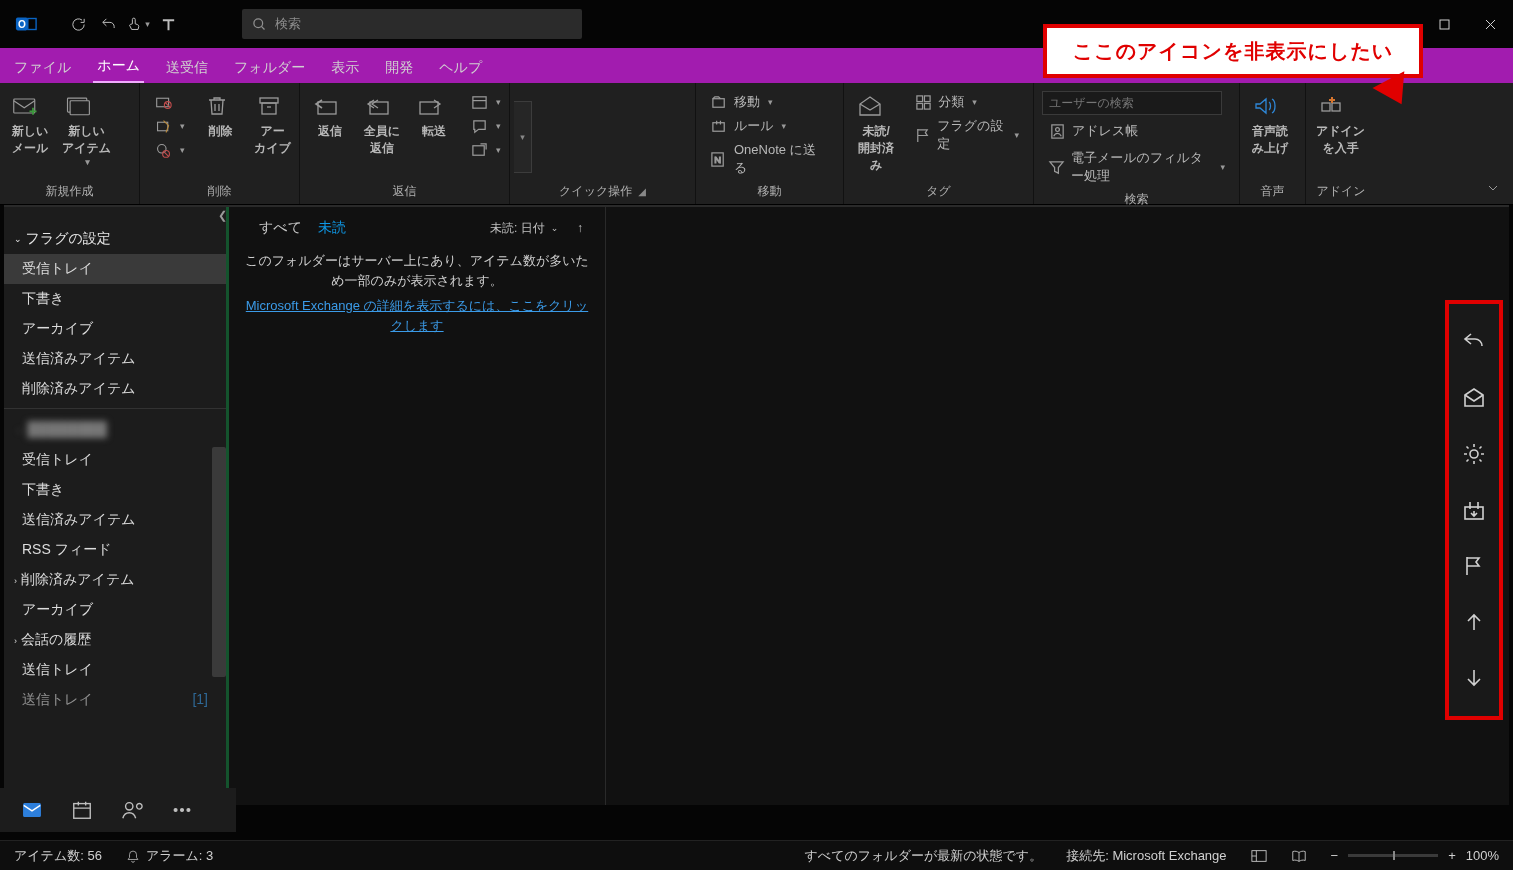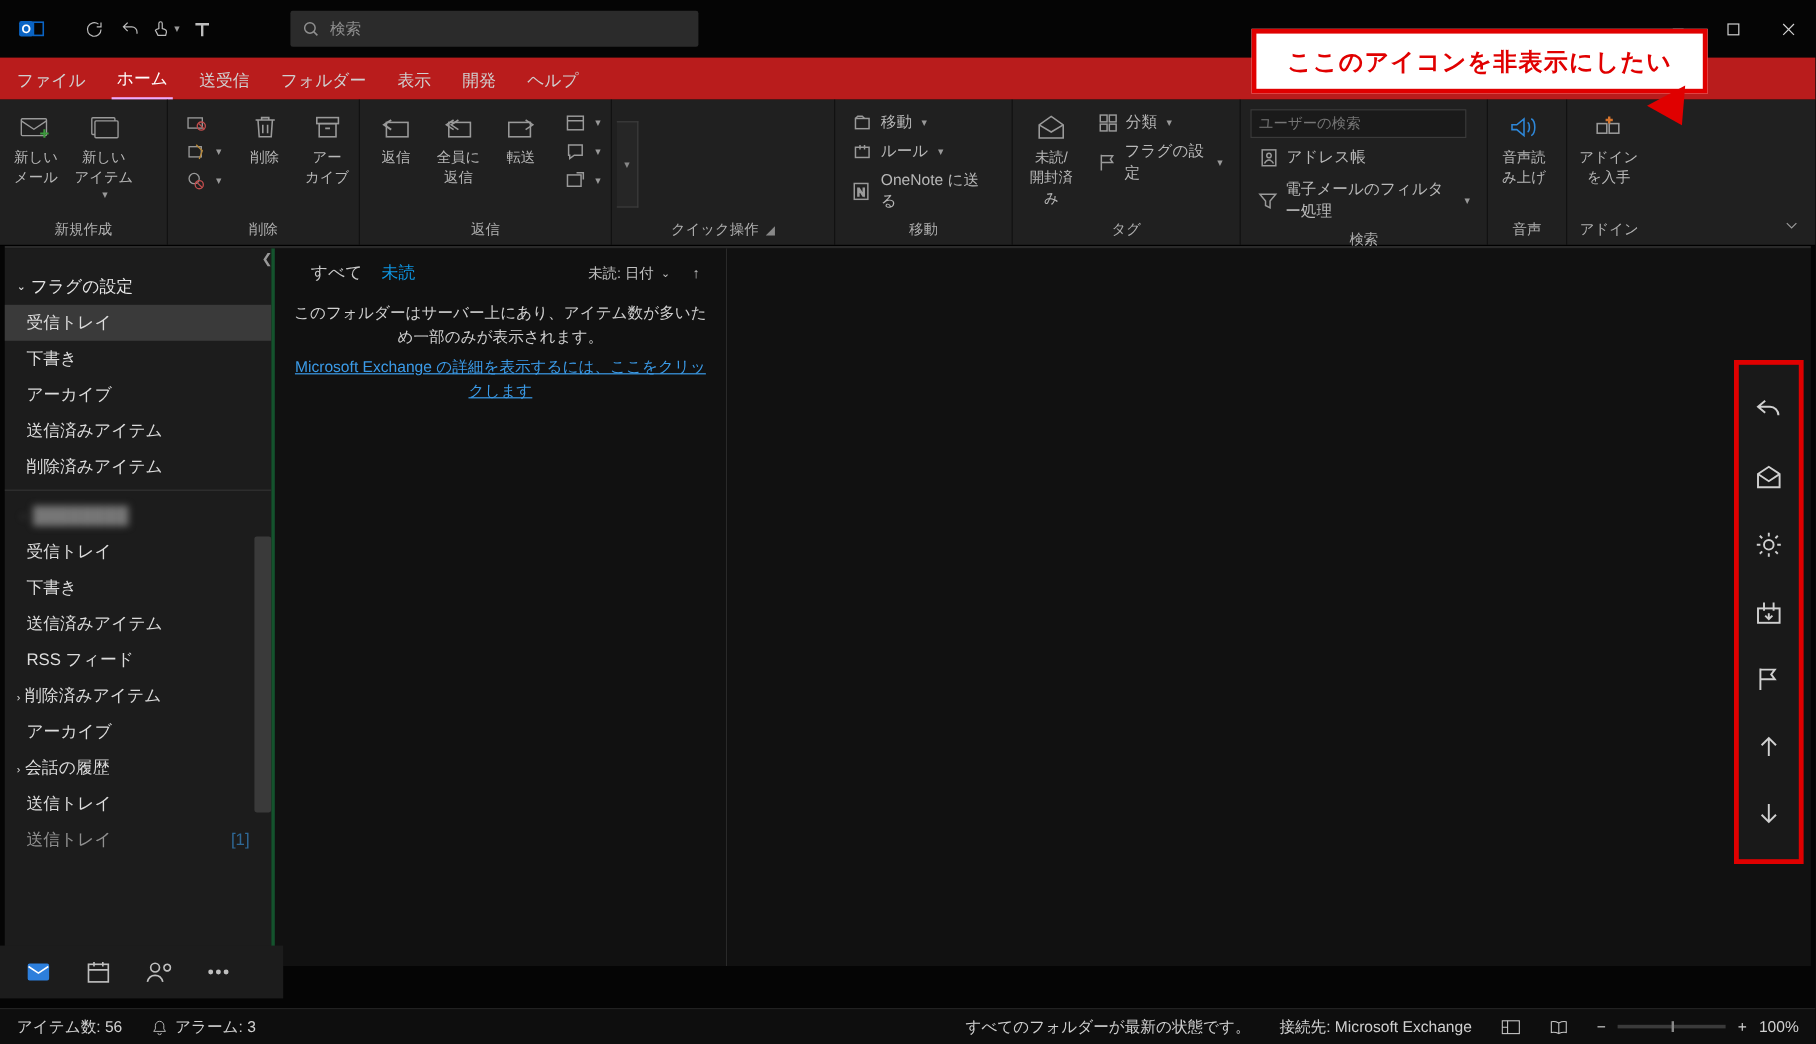--- a/index.html
+++ b/index.html
@@ -8,28 +8,28 @@
 .app-icon { width:40px; height:40px; display:flex; align-items:center; justify-content:center; margin-left:6px; }
 .app-icon svg { width:22px; height:22px; }
 .qa { display:flex; align-items:center; gap:2px; margin-left:18px; }
 .qa-btn { width:28px; height:28px; display:flex; align-items:center; justify-content:center; color:#bdbdbd; }
 .qa-btn svg { width:17px; height:17px; stroke:#bdbdbd; fill:none; stroke-width:1.4; }
 .search { margin-left:60px; width:340px; height:30px; background:#2b2b2b; border-radius:2px; display:flex; align-items:center; padding:0 10px; color:#8f8f8f; }
 .search svg { width:15px; height:15px; margin-right:8px; stroke:#8f8f8f; fill:none; stroke-width:2; }
 .win-ctrl { margin-left:auto; display:flex; }
 .win-btn { width:46px; height:40px; display:flex; align-items:center; justify-content:center; color:#d0d0d0; }
 .win-btn svg { width:11px; height:11px; stroke:#d0d0d0; fill:none; stroke-width:1; }
-.tabs { height:35px; display:flex; align-items:flex-end; padding:0 10px; gap:18px; background:#b91c1c; font-size:14px; }
+.tabs { height:35px; display:flex; align-items:flex-end; padding:0 10px; gap:18px; background:#a21caf; font-size:14px; }
 .tab { padding:6px 4px; color:#d0d0d0; cursor:pointer; }
 .tab.active { border-bottom:2px solid #f0abfc; color:#fff; }
 .ribbon { height:122px; background:#202020; display:flex; border-bottom:1px solid #000; position:relative; }
 .rgrp { display:flex; flex-direction:column; border-right:1px solid #111; }
 .rgrp-body { flex:1; display:flex; align-items:flex-start; padding:6px 4px 0 4px; }
 .rgrp-label { font-size:12px; color:#b0b0b0; text-align:center; padding:2px 0 4px 0; display:flex; justify-content:center; align-items:center; gap:6px; }
-.rbtn { display:flex; flex-direction:column; align-items:center; justify-content:flex-start; padding:2px 6px; color:#b8b8b8; font-size:12px; text-align:center; min-width:52px; cursor:pointer; }
+.rbtn { display:flex; flex-direction:column; justify-content:flex-start; padding:2px 6px; color:#b8b8b8; font-size:12px; text-align:center; min-width:52px; cursor:pointer;font-weight:bold; }
 .rbtn .ico { width:32px; height:30px; display:flex; align-items:center; justify-content:center; margin-bottom:2px; }
 .rbtn .ico svg { width:28px; height:24px; stroke:#9a9a9a; fill:none; stroke-width:1.3; }
 .rbtn-sm { display:flex; align-items:center; padding:2px 6px; color:#b8b8b8; font-size:13px; gap:6px; width:100%; cursor:pointer; }
 .rbtn-sm .ico { width:18px; height:18px; display:flex; align-items:center; justify-content:center; }
 .rbtn-sm .ico svg { width:17px; height:17px; stroke:#9a9a9a; fill:none; stroke-width:1.3; }
 .col { display:flex; flex-direction:column; gap:2px; padding:2px 4px; }
 .qbox { width:156px; height:72px; border:1px solid #3c3c3c; background:#262626; display:flex; flex-direction:column; justify-content:space-around; padding:6px 8px; font-size:12px; color:#8a8a8a; }
 .qbox-row { display:flex; align-items:center; gap:6px; }
 .sinput { width:180px; height:24px; background:#1a1a1a; border:1px solid #3a3a3a; color:#888; padding:0 6px; font-size:12px; }
 .ribbon-col { position:absolute; right:6px; bottom:6px; width:28px; height:20px; display:flex; align-items:center; justify-content:center; }

